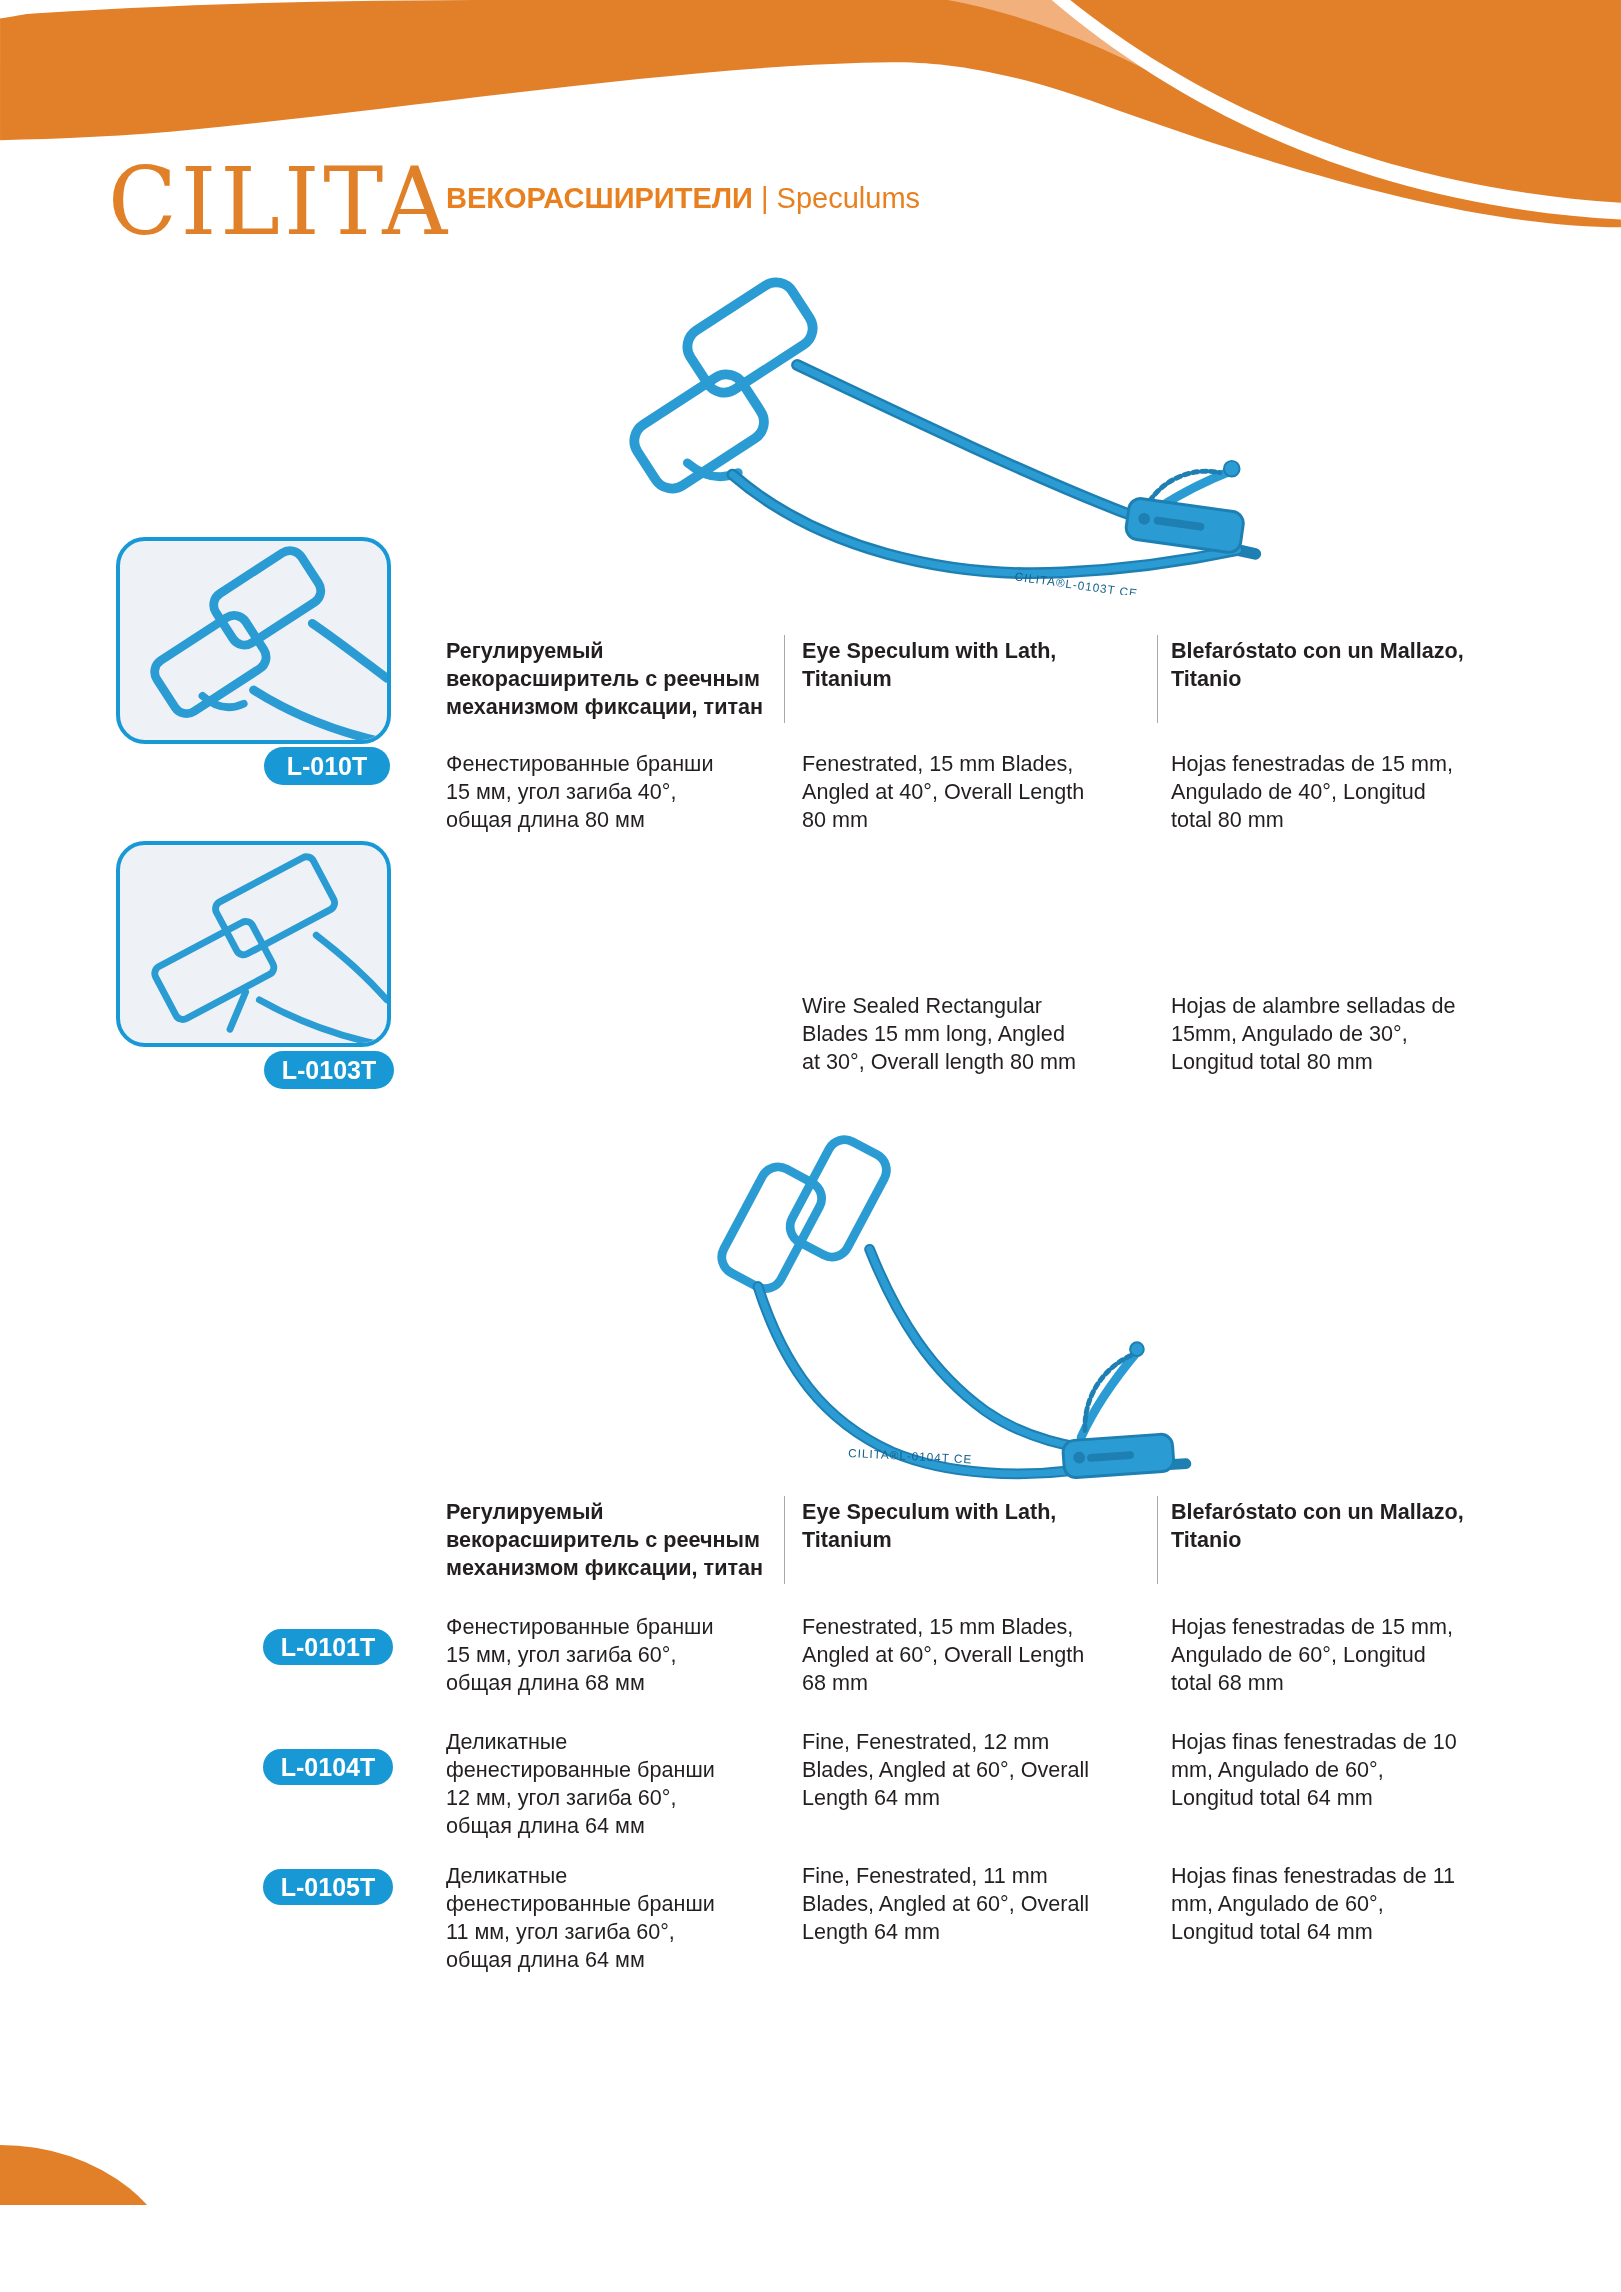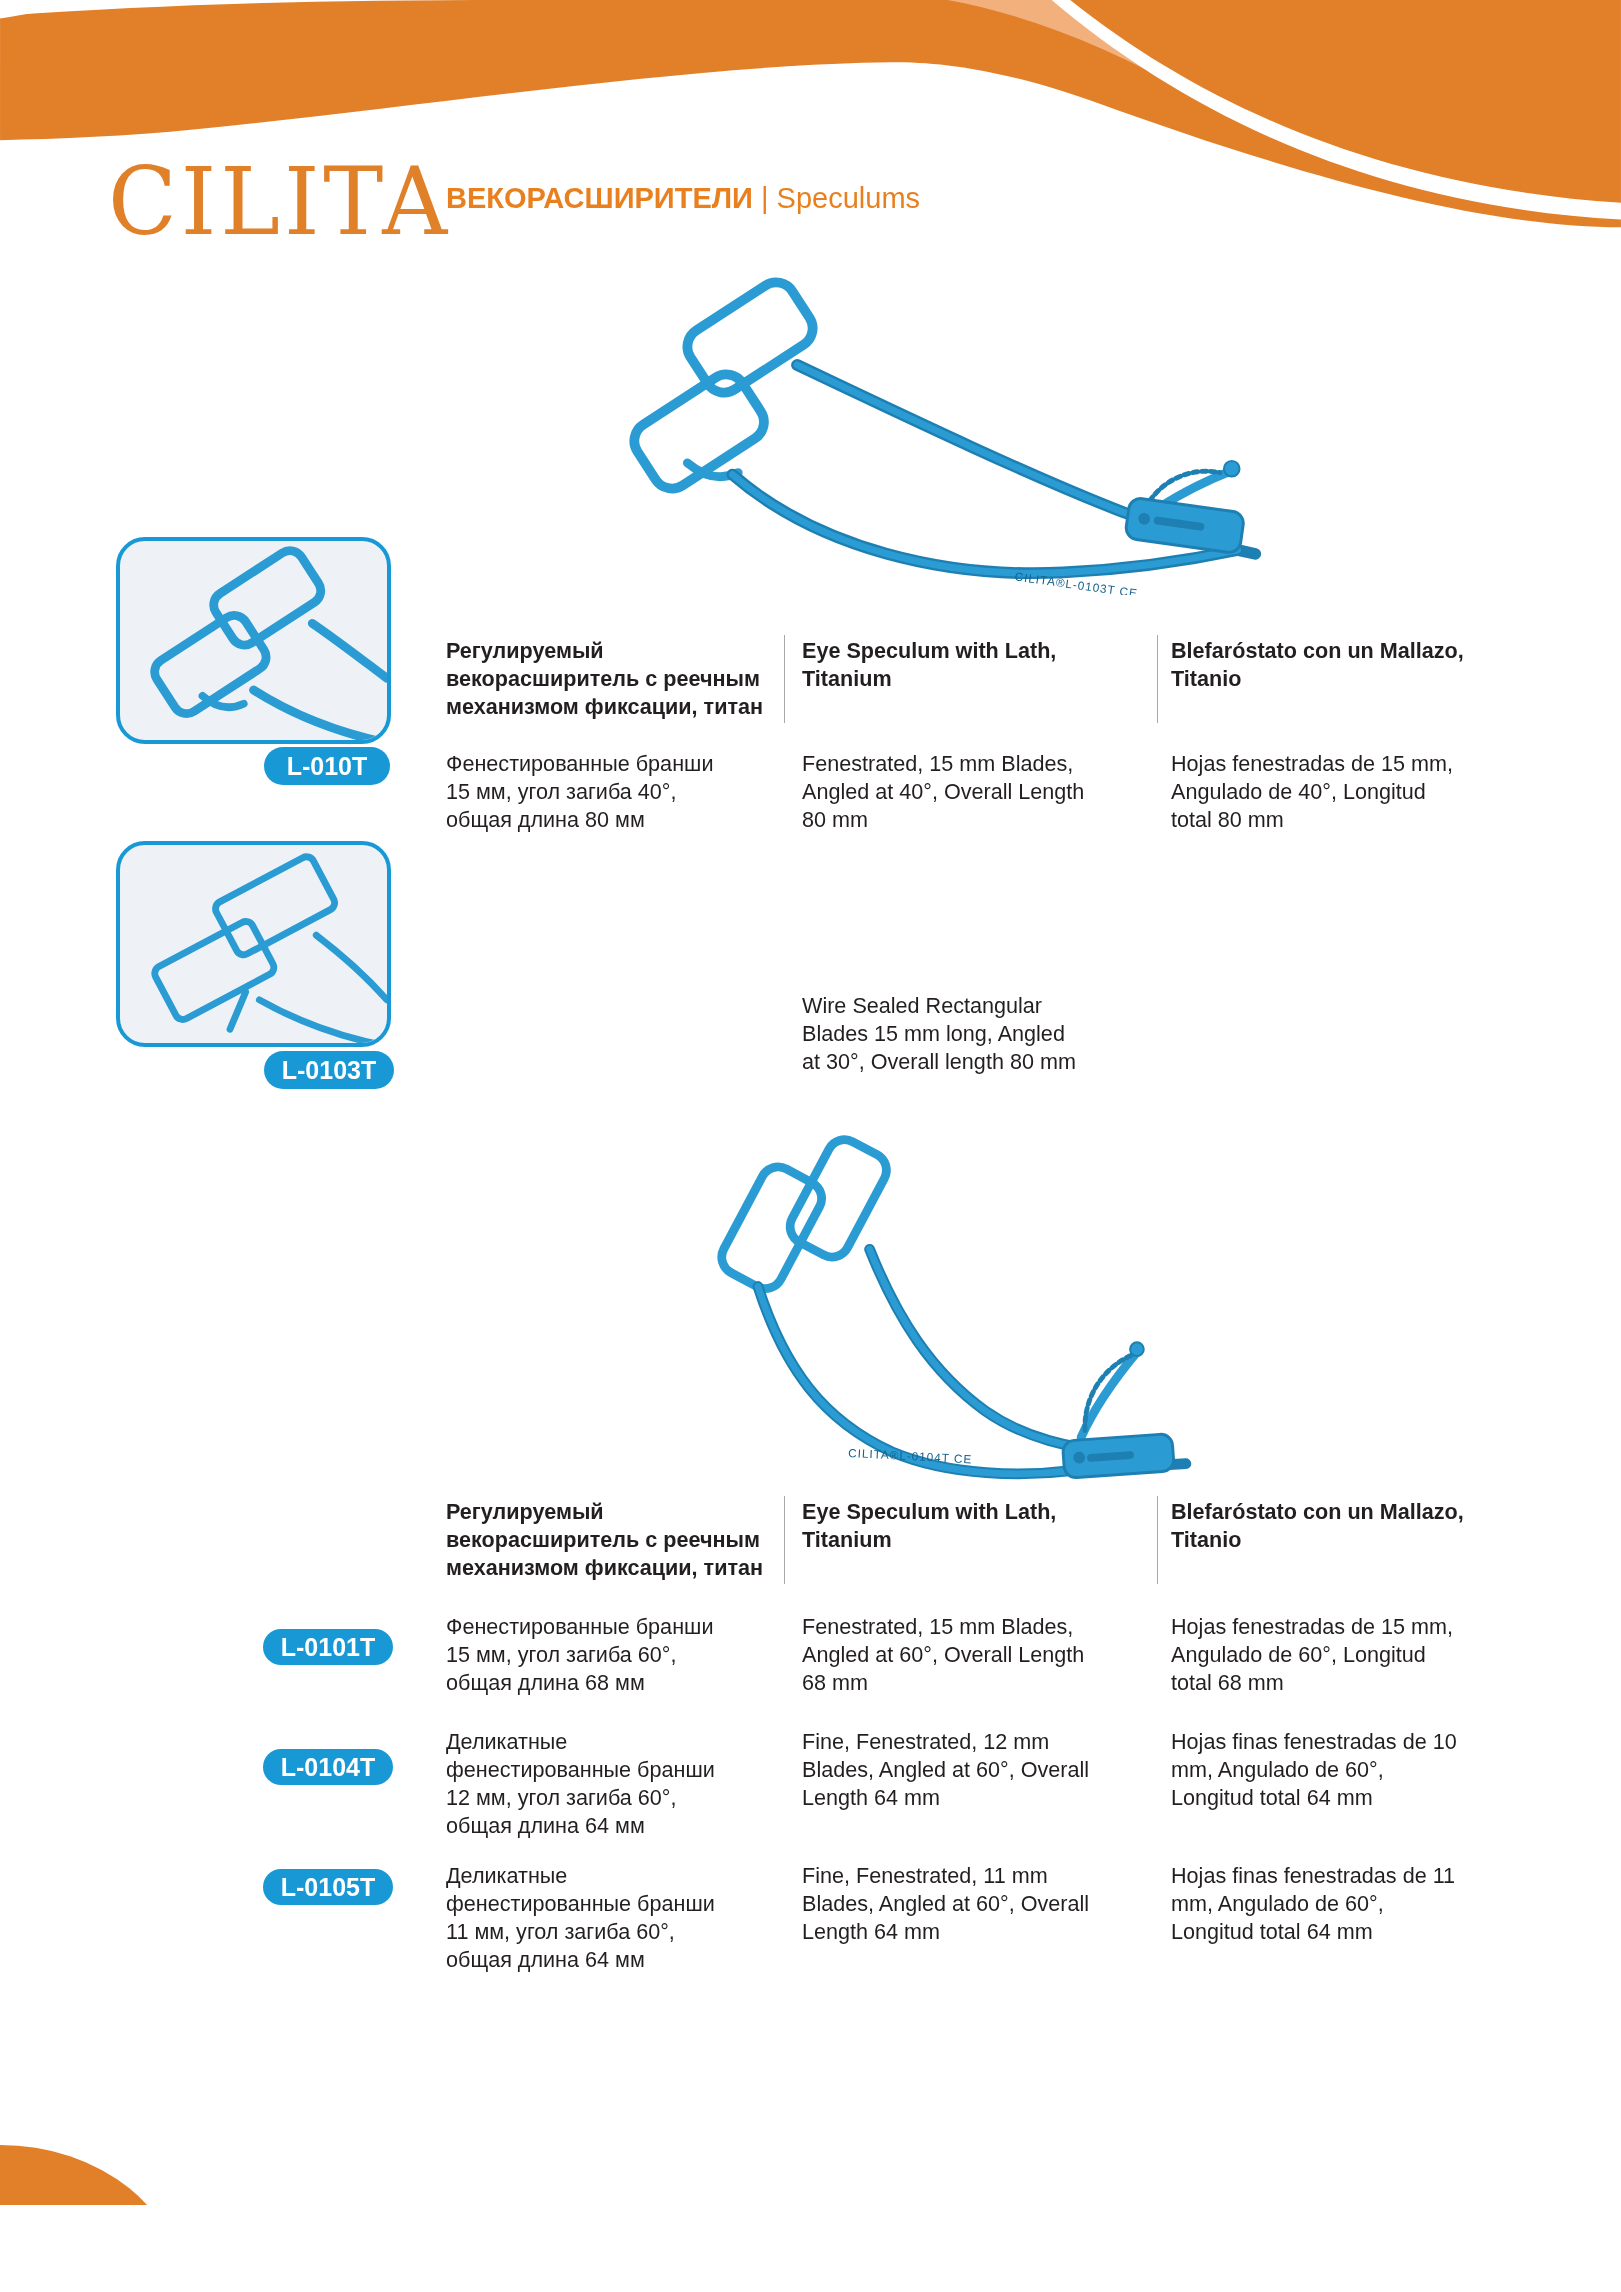--- a/index.html
+++ b/index.html
@@ -141,20 +141,23 @@
   <div class="cell c-en" style="top:750px">Fenestrated, 15 mm Blades,
 Angled at 40°, Overall Length
 80 mm</div>
   <div class="cell c-es" style="top:750px">Hojas fenestradas de 15 mm,
 Angulado de 40°, Longitud
 total 80 mm</div>
 
   <div class="cell c-en" style="top:992px">Wire Sealed Rectangular
 Blades 15 mm long, Angled
 at 30°, Overall length 80 mm</div>
+  <div class="cell c-es" style="top:992px">Hojas de alambre selladas de
+15mm, Angulado de 30°,
+Longitud total 80 mm</div>
 
   <div class="cell hd c-ru" style="top:1498px">Регулируемый
 векорасширитель с реечным
 механизмом фиксации, титан</div>
   <div class="cell hd c-en" style="top:1498px">Eye Speculum with Lath,
 Titanium</div>
   <div class="cell hd c-es" style="top:1498px">Blefaróstato con un Mallazo,
 Titanio</div>
   <div class="vdiv" style="left:784px;top:1496px;height:88px;"></div>
   <div class="vdiv" style="left:1157px;top:1496px;height:88px;"></div>

